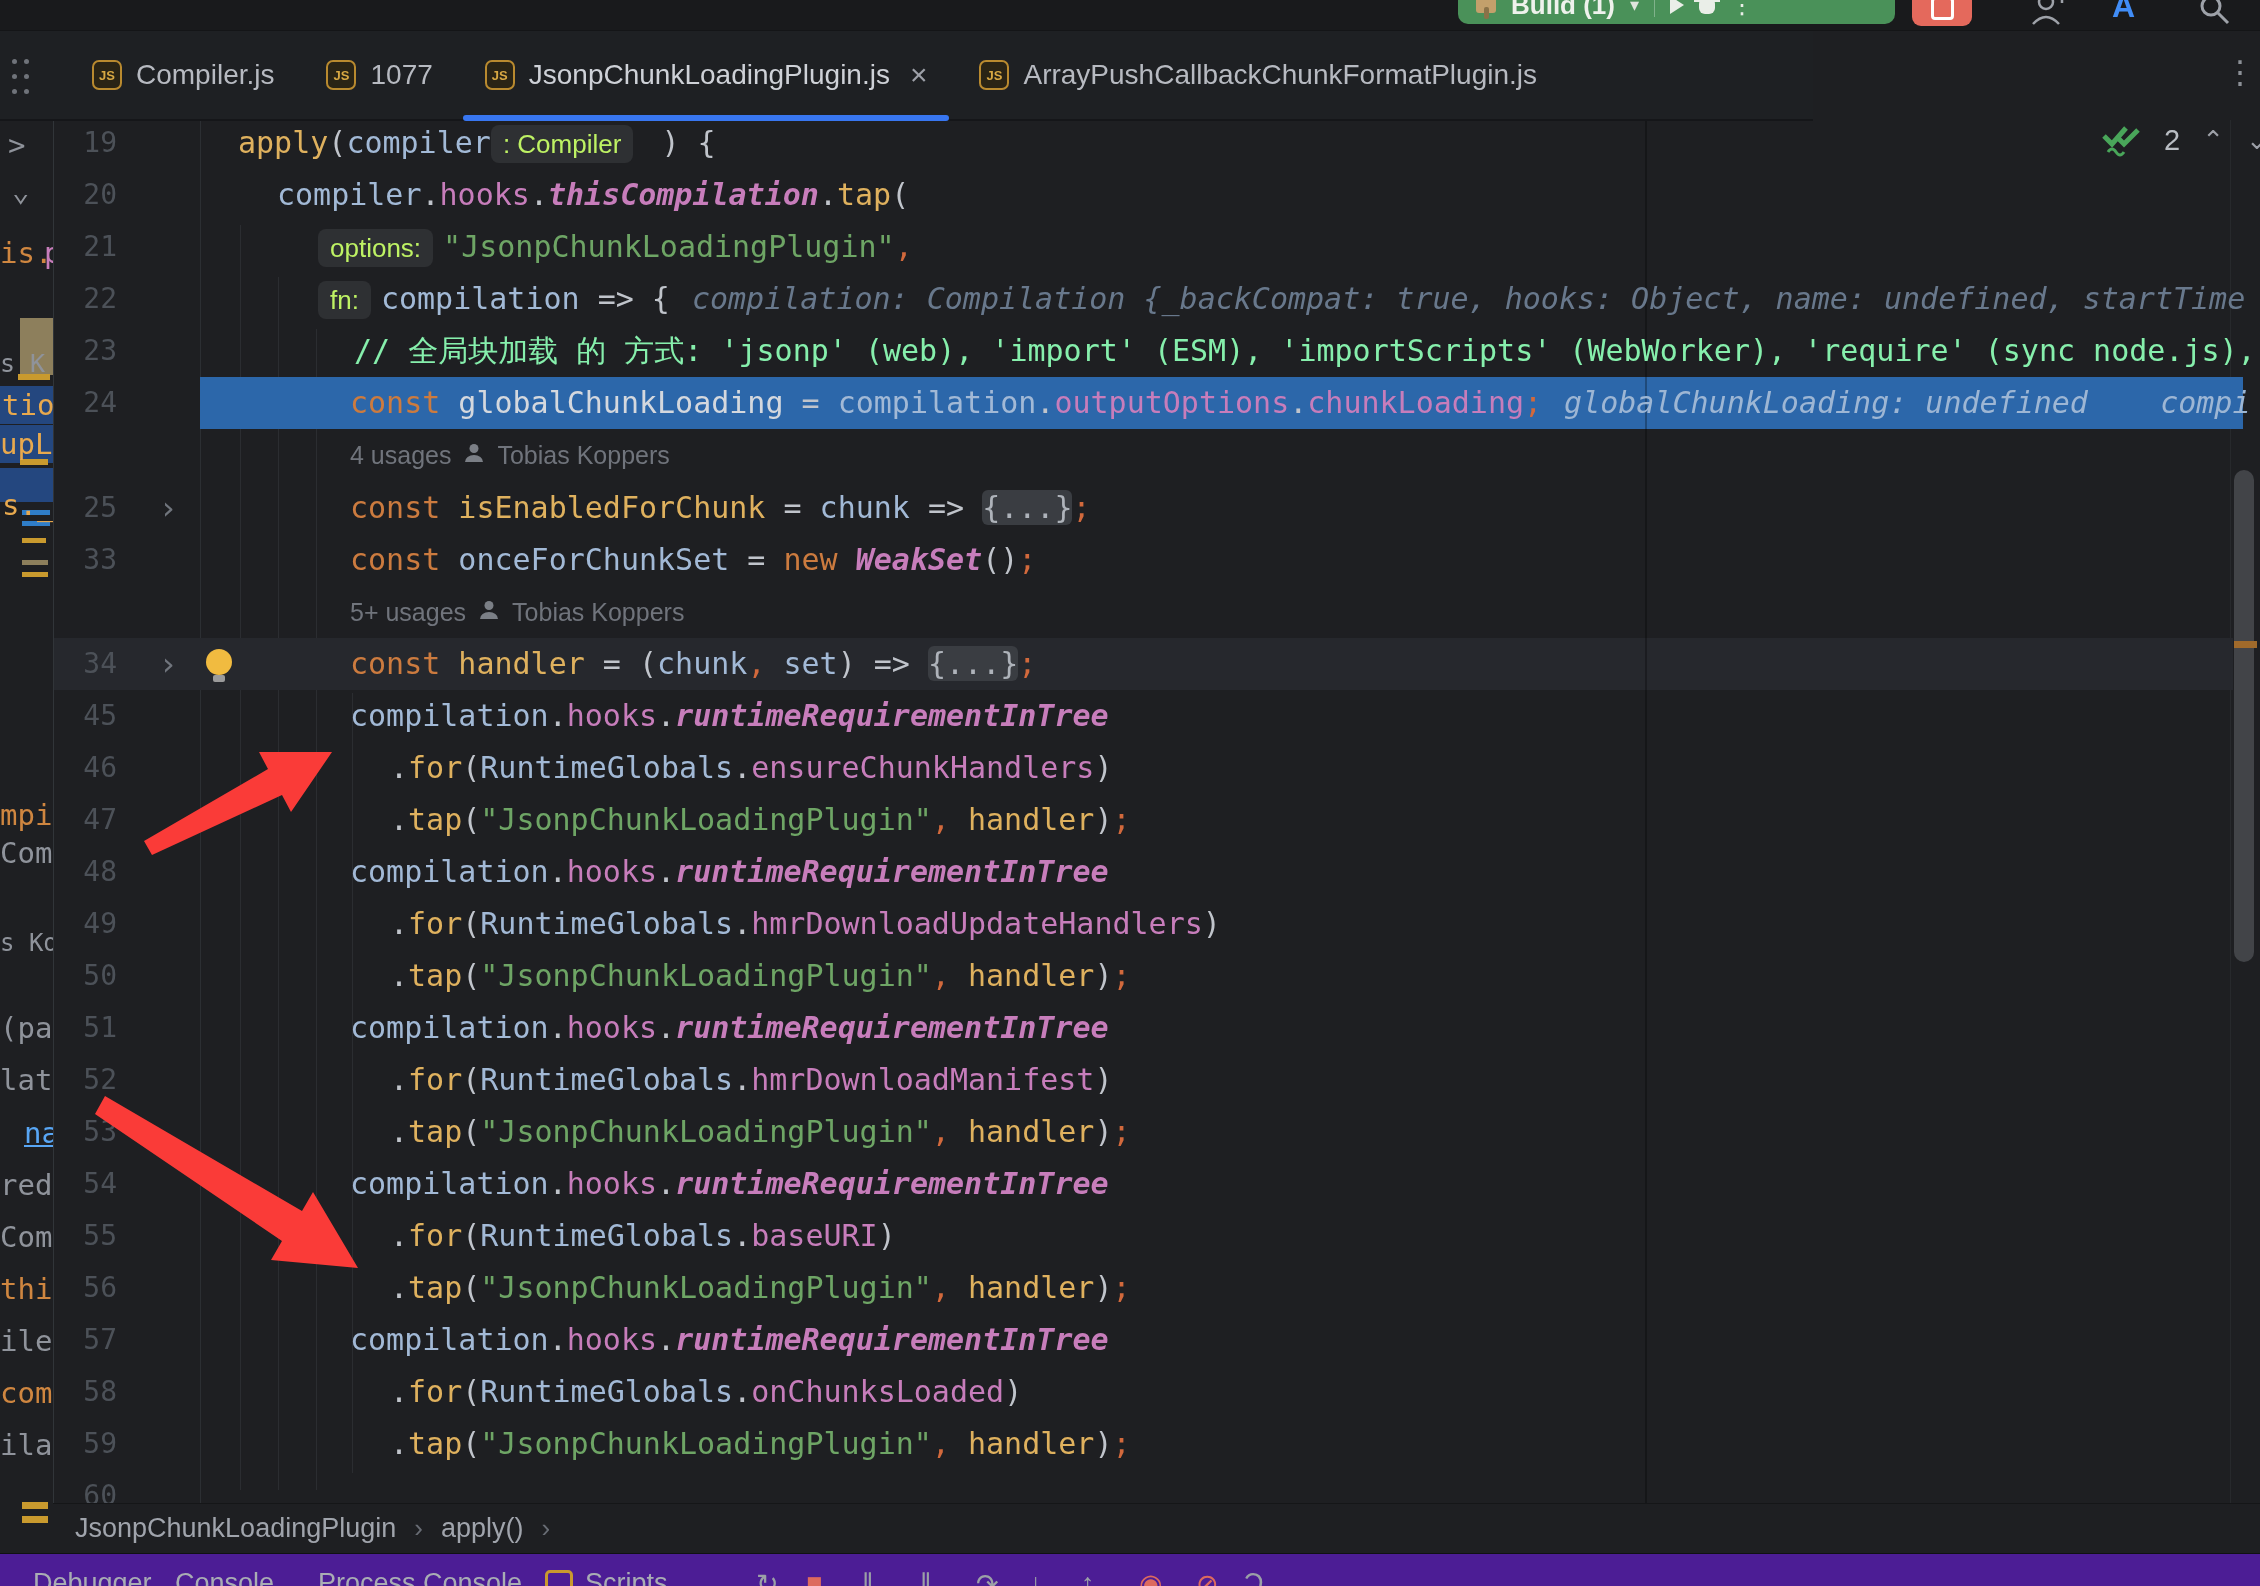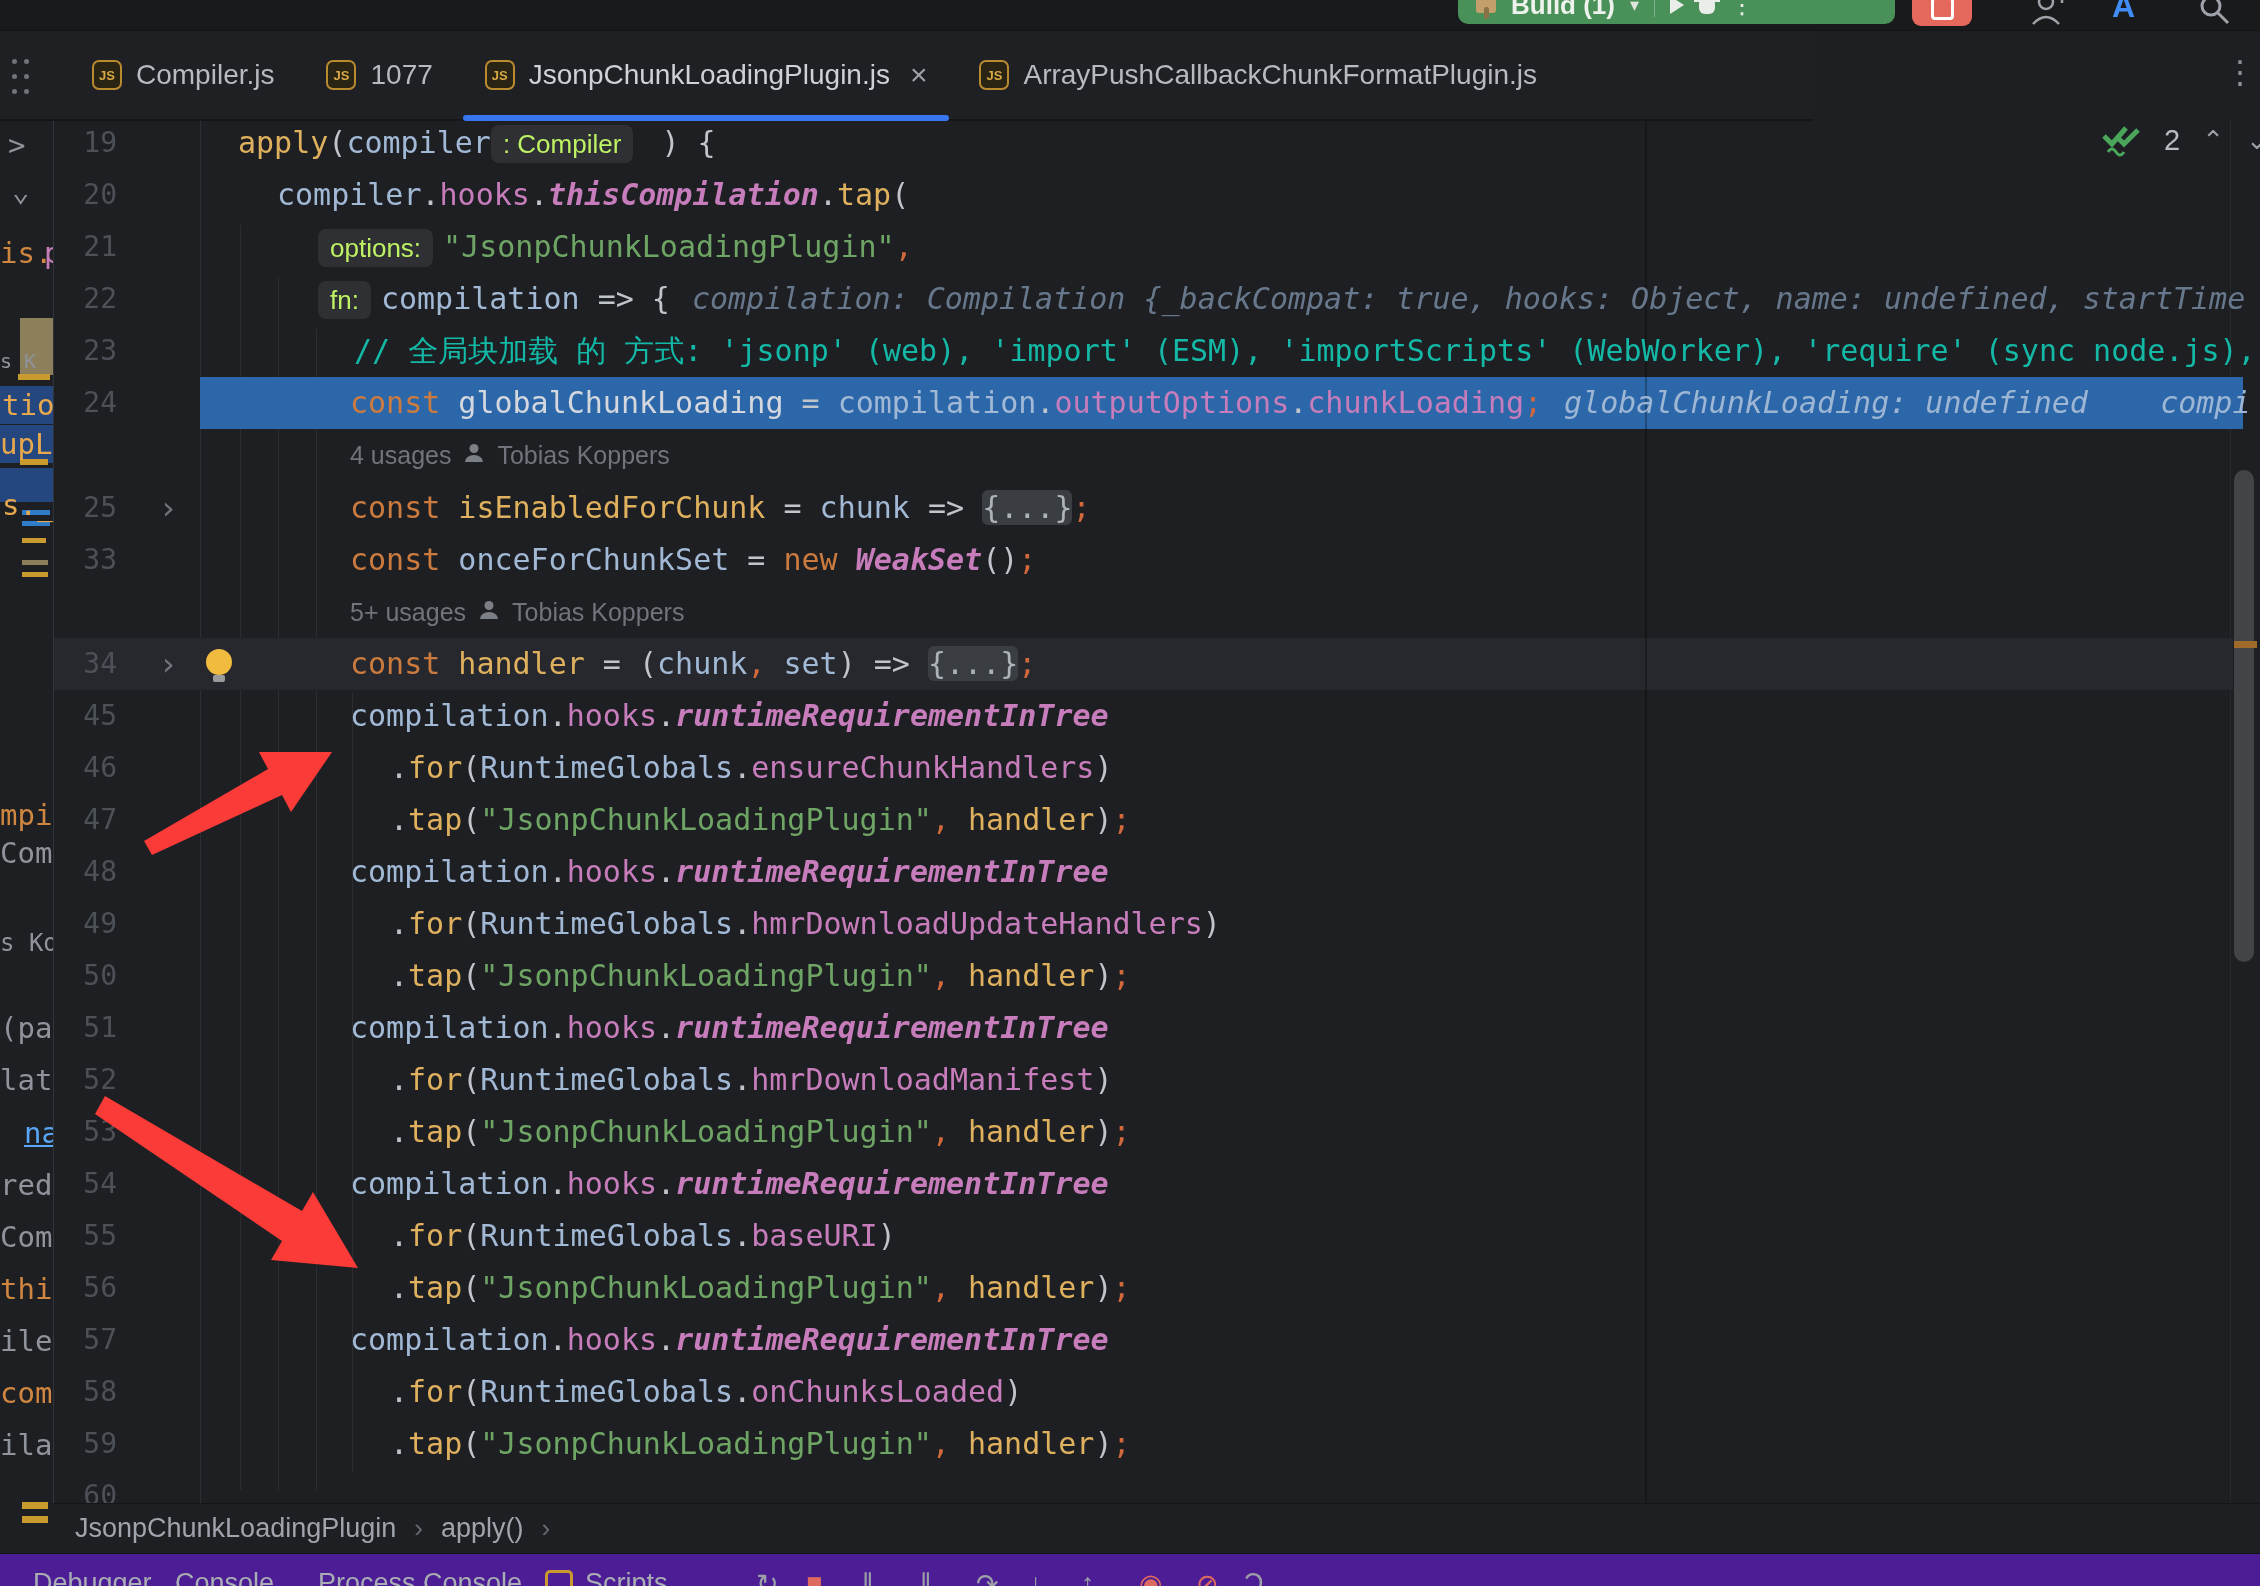--- a/index.html
+++ b/index.html
@@ -61,21 +61,21 @@
   .code{position:absolute;white-space:pre;font:30px/52px "DejaVu Sans Mono",monospace;color:#c0c4cb;z-index:4;}
   .s-kw{color:#cc7b3f;}
   .s-fn{color:#dfb15e;}
   .s-decl{color:#d4d8de;}
   .s-var{color:#a2b9d6;}
   .s-prop{color:#c77dbb;}
   .s-propbi{color:#c77dbb;font-weight:bold;font-style:italic;}
   .s-punc{color:#c0c4cb;}
   .s-op{color:#d2693c;}
   .s-str{color:#6ea565;}
-  .s-cmt{color:#14b8a6;margin-top:16px;}
+  .s-cmt{color:#86efac;margin-top:16px;}
   .s-hint{color:#68788c;font-style:italic;margin-left:22px;}
   .s-hinte{color:#9db6d4;font-style:italic;margin-left:22px;}
   .s-inlay{background:#2e3033;color:#bef264;font:26px/30px "Liberation Sans",sans-serif;
            border-radius:8px;padding:4px 12px;margin-right:10px;}
   .s-fold{background:#3a3d42;color:#aeb3ba;border-radius:6px;}
   .lens{position:absolute;display:flex;align-items:center;gap:12px;height:52px;
         font:25px "Liberation Sans",sans-serif;color:#70747c;z-index:4;white-space:nowrap;}
   .bulb{position:absolute;left:206px;width:26px;height:26px;border-radius:50%;background:#f1bb40;z-index:4;}
   .bulb::after{content:"";position:absolute;left:7px;top:26px;width:12px;height:7px;background:#9b9b9b;border-radius:2px;}
   
@@ -170,21 +170,21 @@
       <i style="left: 22px; top: 521px; width: 28px; height: 5px; background: rgb(47, 125, 200);"></i>
       <i style="left: 22px; top: 538px; width: 24px; height: 5px; background: rgb(201, 154, 46);"></i>
       <i style="left: 22px; top: 560px; width: 26px; height: 5px; background: rgb(141, 127, 92);"></i>
       <i style="left: 22px; top: 572px; width: 26px; height: 5px; background: rgb(201, 154, 46);"></i>
       <i style="left: 22px; top: 1502px; width: 26px; height: 7px; background: rgb(201, 154, 46);"></i>
       <i style="left: 22px; top: 1516px; width: 26px; height: 7px; background: rgb(201, 154, 46);"></i>
       <span class="f-gray" style="left: 8px; top: 130px;">&gt;</span>
       <span class="f-gray" style="left: 12px; top: 176px;">⌄</span>
       <span class="f-oi" style="left: 0px; top: 238px;">is.</span>
       <span class="f-purple" style="left: 44px; top: 238px;">p</span>
-      <span class="f-gray" style="left: 0px; top: 350px; font-size: 20px;">s K</span>
+      <span class="f-gray" style="left: 0px; top: 350px; font-size: 25px;">s K</span>
       <span class="f-amber" style="left: 2px; top: 390px;">tio</span>
       <span class="f-amber" style="left: 0px; top: 429px;">upLa</span>
       <span class="f-amber" style="left: 2px; top: 490px;">s._</span>
       <span class="f-oi" style="left: 0px; top: 800px;">mpi</span>
       <span class="f-gray" style="left: 0px; top: 838px;">Comp</span>
       <span class="f-gray" style="left: 0px; top: 930px; font-size: 24px;">s Ko</span>
       <span class="f-gray" style="left: 0px; top: 1013px;">(pa</span>
       <span class="f-gray" style="left: 0px; top: 1065px;">lati</span>
       <span class="f-blue" style="left: 0px; top: 1118px;">na</span>
       <span class="f-gray" style="left: 0px; top: 1170px;">red</span>

